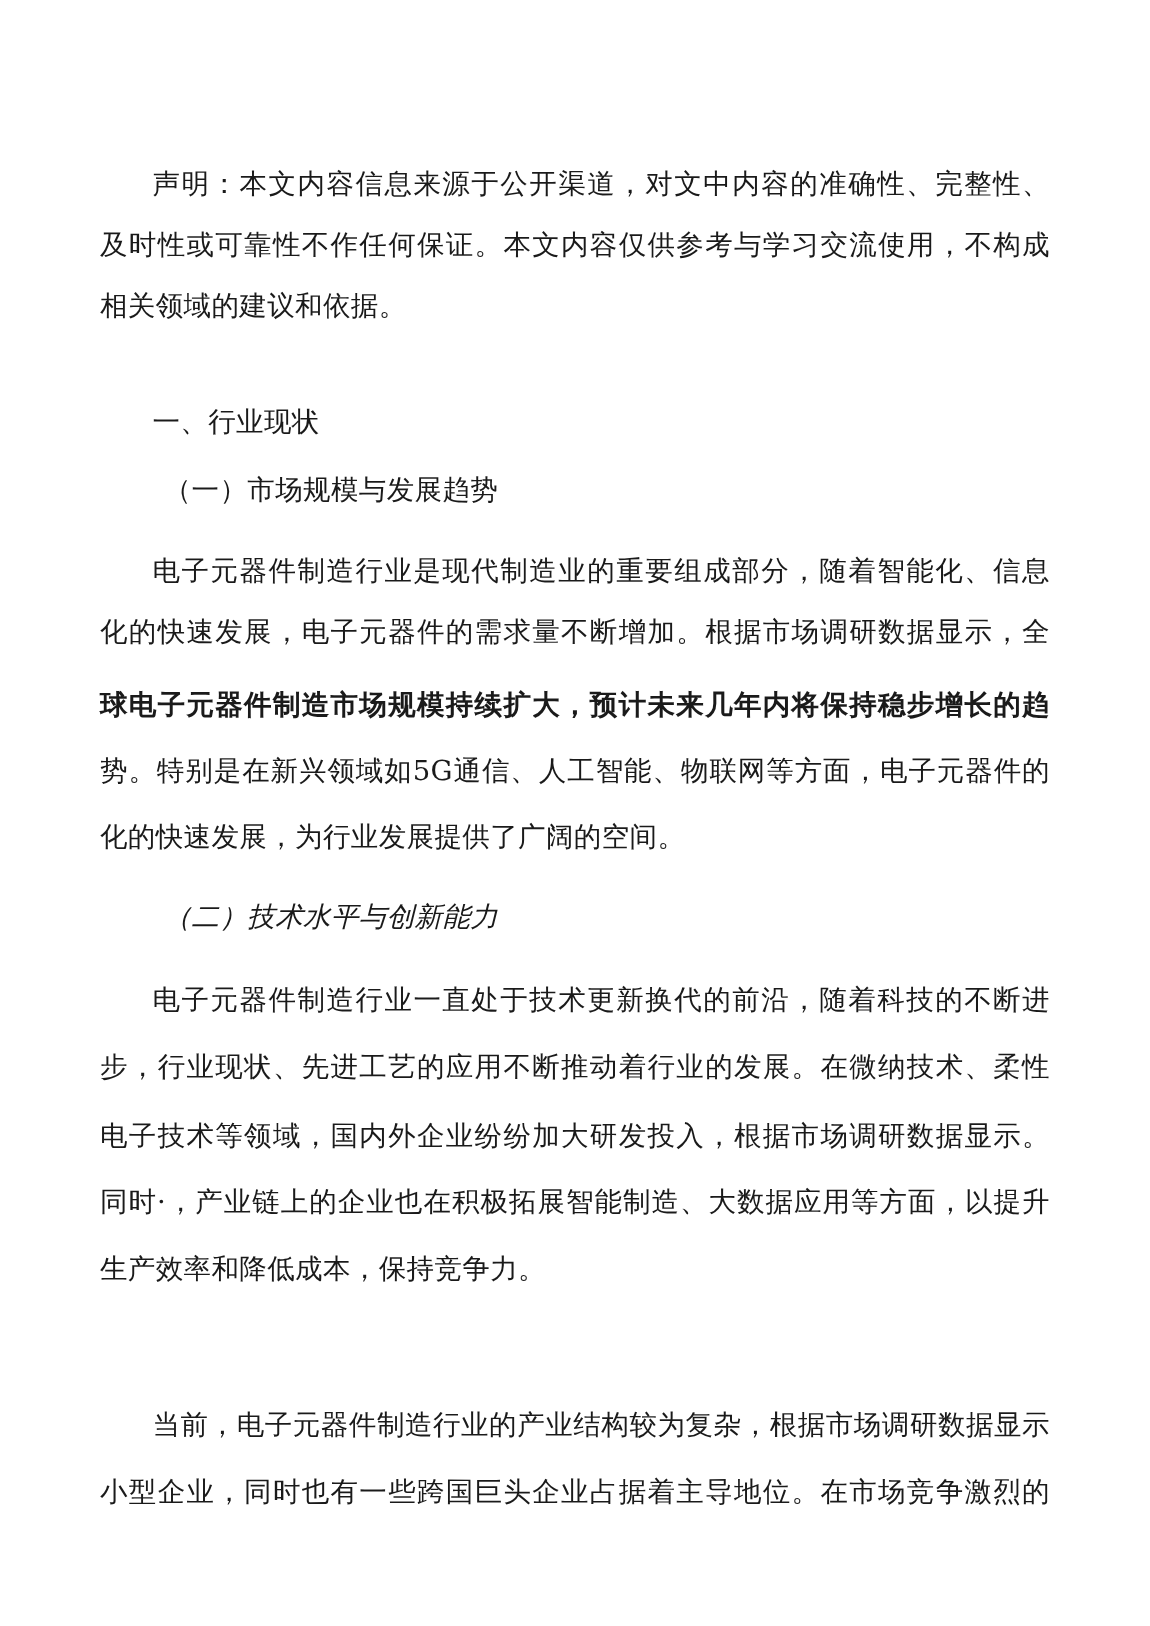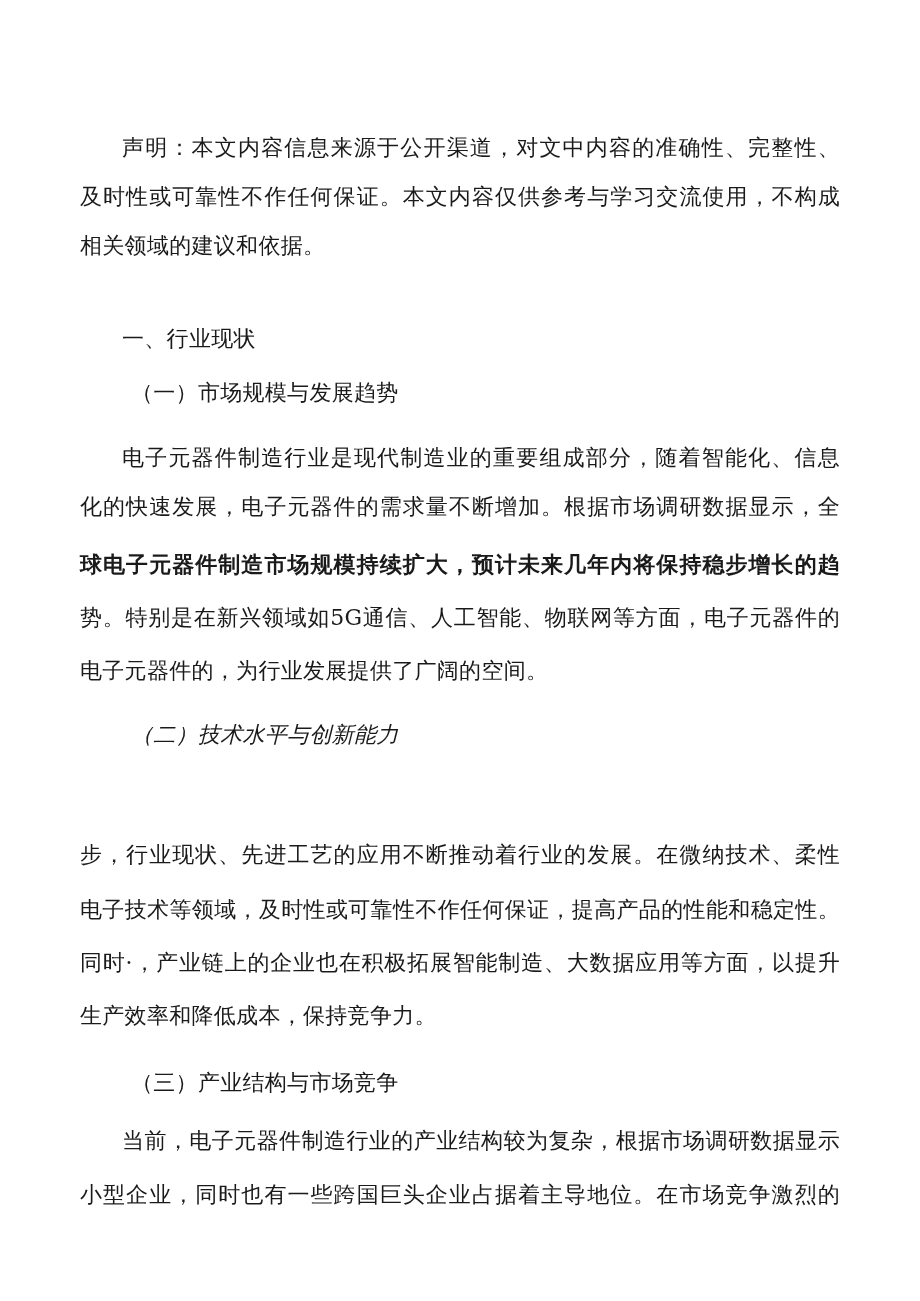--- a/index.html
+++ b/index.html
@@ -52,25 +52,25 @@
   <div class="line full" style="top:182px;">及时性或可靠性不作任何保证。本文内容仅供参考与学习交流使用，不构成</div>
   <div class="line last" style="top:231px;">相关领域的建议和依据。</div>
 
   <div class="line h1" style="top:314px;margin-top:10px;">一、行业现状</div>
 
   <div class="line full indent" style="top:443px;">电子元器件制造行业是现代制造业的重要组成部分，随着智能化、信息</div>
   <div class="line h2" style="top:378px;">（一）市场规模与发展趋势</div>
   <div class="line full" style="top:492px;">化的快速发展，电子元器件的需求量不断增加。根据市场调研数据显示，全</div>
   <div class="line full" style="top:549px;font-weight:bold;">球电子元器件制造市场规模持续扩大，预计未来几年内将保持稳步增长的趋</div>
   <div class="line full" style="top:603px;">势。特别是在新兴领域如5G通信、人工智能、物联网等方面，电子元器件的</div>
-  <div class="line last" style="top:656px;">电子元器件的，为行业发展提供了广阔的空间。</div>
+  <div class="line last" style="top:656px;">化的快速发展，为行业发展提供了广阔的空间。</div>
 
   <div class="line h2" style="top:720px;font-style:italic;">（二）技术水平与创新能力</div>
+  <div class="line full indent" style="top:786px;">电子元器件制造行业一直处于技术更新换代的前沿，随着科技的不断进</div>
   <div class="line full" style="top:840px;">步，行业现状、先进工艺的应用不断推动着行业的发展。在微纳技术、柔性</div>
-  <div class="line full" style="top:895px;">电子技术等领域，及时性或可靠性不作任何保证，提高产品的性能和稳定性。</div>
+  <div class="line full" style="top:895px;">电子技术等领域，国内外企业纷纷加大研发投入，根据市场调研数据显示。</div>
   <div class="line full" style="top:948px;">同时·，产业链上的企业也在积极拓展智能制造、大数据应用等方面，以提升</div>
   <div class="line last" style="top:1001px;">生产效率和降低成本，保持竞争力。</div>
 
-  <div class="line h2" style="top:1068px;">（三）产业结构与市场竞争</div>
   <div class="line full indent" style="top:1126px;">当前，电子元器件制造行业的产业结构较为复杂，根据市场调研数据显示</div>
   <div class="line full" style="top:1180px;">小型企业，同时也有一些跨国巨头企业占据着主导地位。在市场竞争激烈的</div>
 
 </div>
 
 </body></html>

